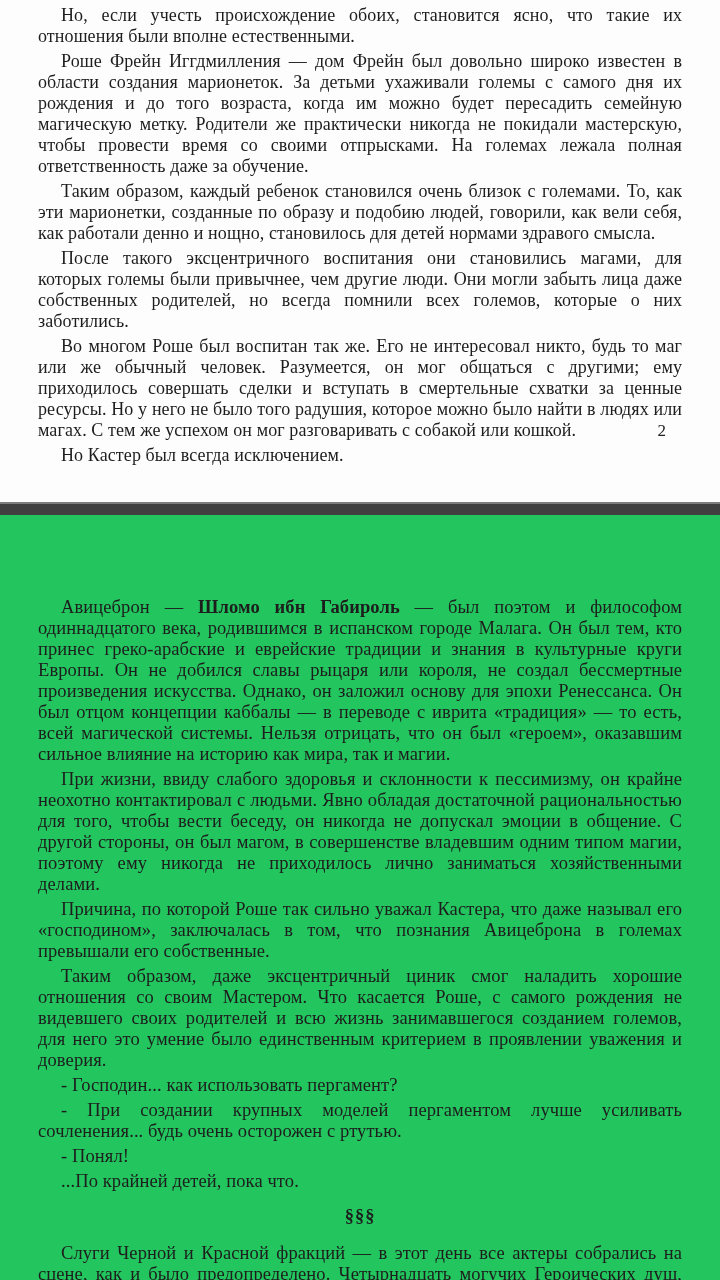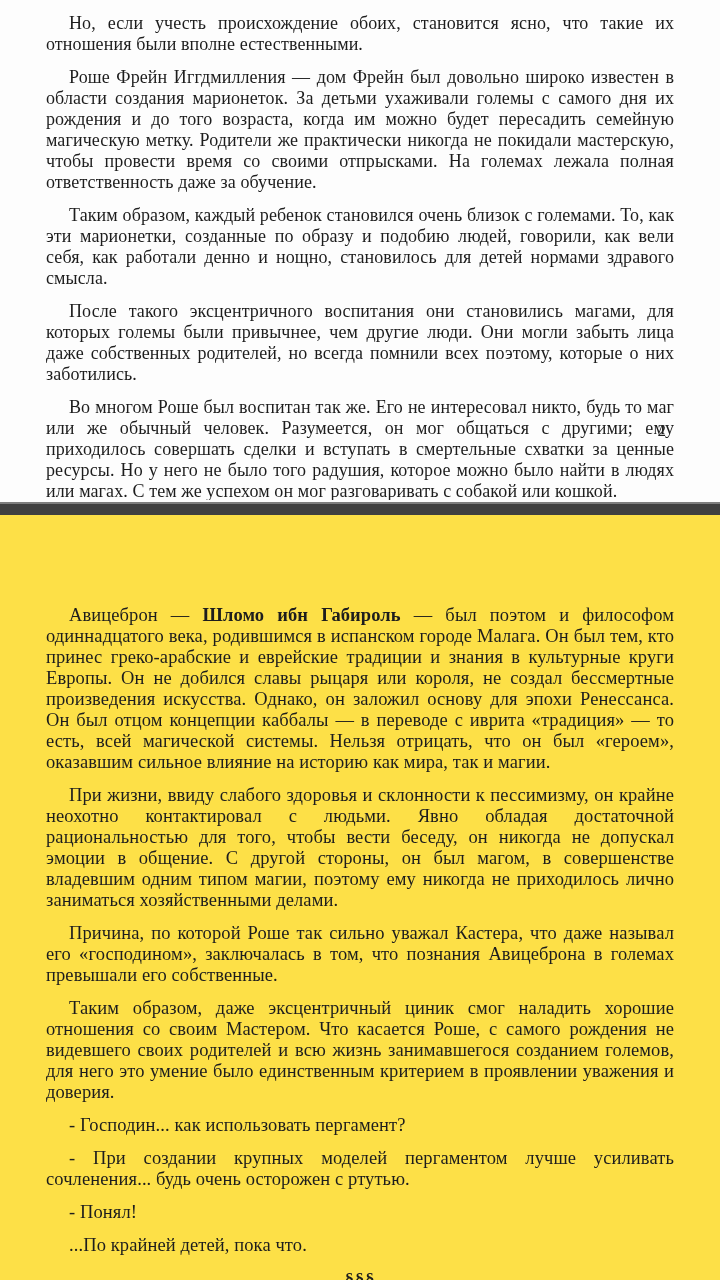--- a/index.html
+++ b/index.html
@@ -29,24 +29,24 @@
   }
   
   .page-next {
     position: absolute;
     left: 0; right: 0;
     top: 515px;
     bottom: 0;
     padding: 78px 34px 0 34px;   
     box-sizing: border-box;
     overflow: hidden;
-    background: #fde047;
+    background: #22c55e;
   }
   .para {
-    margin: 12px;
+    margin: 4px;
     text-indent: 23px;
     font-size: 18px;
     line-height: 21px;
     text-align: justify;
     letter-spacing: 0.1px;
   }
   .page-next .para {
     font-size: 18.5px;
     line-height: 21px;
   }
@@ -83,21 +83,21 @@
 </style>
 </head>
 <body>
 
 <div id="screen">
 
   <div class="page-prev">
     <p class="para">Но, если учесть происхождение обоих, становится ясно, что такие их отношения были вполне естественными.</p>
     <p class="para">Роше Фрейн Иггдмилления — дом Фрейн был довольно широко известен в области создания марионеток. За детьми ухаживали големы с самого дня их рождения и до того возраста, когда им можно будет пересадить семейную магическую метку. Родители же практически никогда не покидали мастерскую, чтобы провести время со своими отпрысками. На големах лежала полная ответственность даже за обучение.</p>
     <p class="para">Таким образом, каждый ребенок становился очень близок с големами. То, как эти марионетки, созданные по образу и подобию людей, говорили, как вели себя, как работали денно и нощно, становилось для детей нормами здравого смысла.</p>
-    <p class="para">После такого эксцентричного воспитания они становились магами, для которых големы были привычнее, чем другие люди. Они могли забыть лица даже собственных родителей, но всегда помнили всех поэтому, которые о них заботились.</p>
+    <p class="para">После такого эксцентричного воспитания они становились магами, для которых големы были привычнее, чем другие люди. Они могли забыть лица даже собственных родителей, но всегда помнили всех големов, которые о них заботились.</p>
     <p class="para">Во многом Роше был воспитан так же. Его не интересовал никто, будь то маг или же обычный человек. Разумеется, он мог общаться с другими; ему приходилось совершать сделки и вступать в смертельные схватки за ценные ресурсы. Но у него не было того радушия, которое можно было найти в людях или магах. С тем же успехом он мог разговаривать с собакой или кошкой.</p>
     <p class="para">Но Кастер был всегда исключением.</p>
     <div class="page-number">2</div>
   </div>
 
   <div class="separator-bar"></div>
 
   <div class="page-next">
     <p class="para"><span>Авицеброн — </span><b>Шломо ибн Габироль</b><span> — был поэтом и философом одиннадцатого века, родившимся в испанском городе Малага. Он был тем, кто принес греко-арабские и еврейские традиции и знания в культурные круги Европы. Он не добился славы рыцаря или короля, не создал бессмертные произведения искусства. Однако, он заложил основу для эпохи Ренессанса. Он был отцом концепции каббалы — в переводе с иврита «традиция» — то есть, всей магической системы. Нельзя отрицать, что он был «героем», оказавшим сильное влияние на историю как мира, так и магии.</span></p>
     <p class="para">При жизни, ввиду слабого здоровья и склонности к пессимизму, он крайне неохотно контактировал с людьми. Явно обладая достаточной рациональностью для того, чтобы вести беседу, он никогда не допускал эмоции в общение. С другой стороны, он был магом, в совершенстве владевшим одним типом магии, поэтому ему никогда не приходилось лично заниматься хозяйственными делами.</p>

